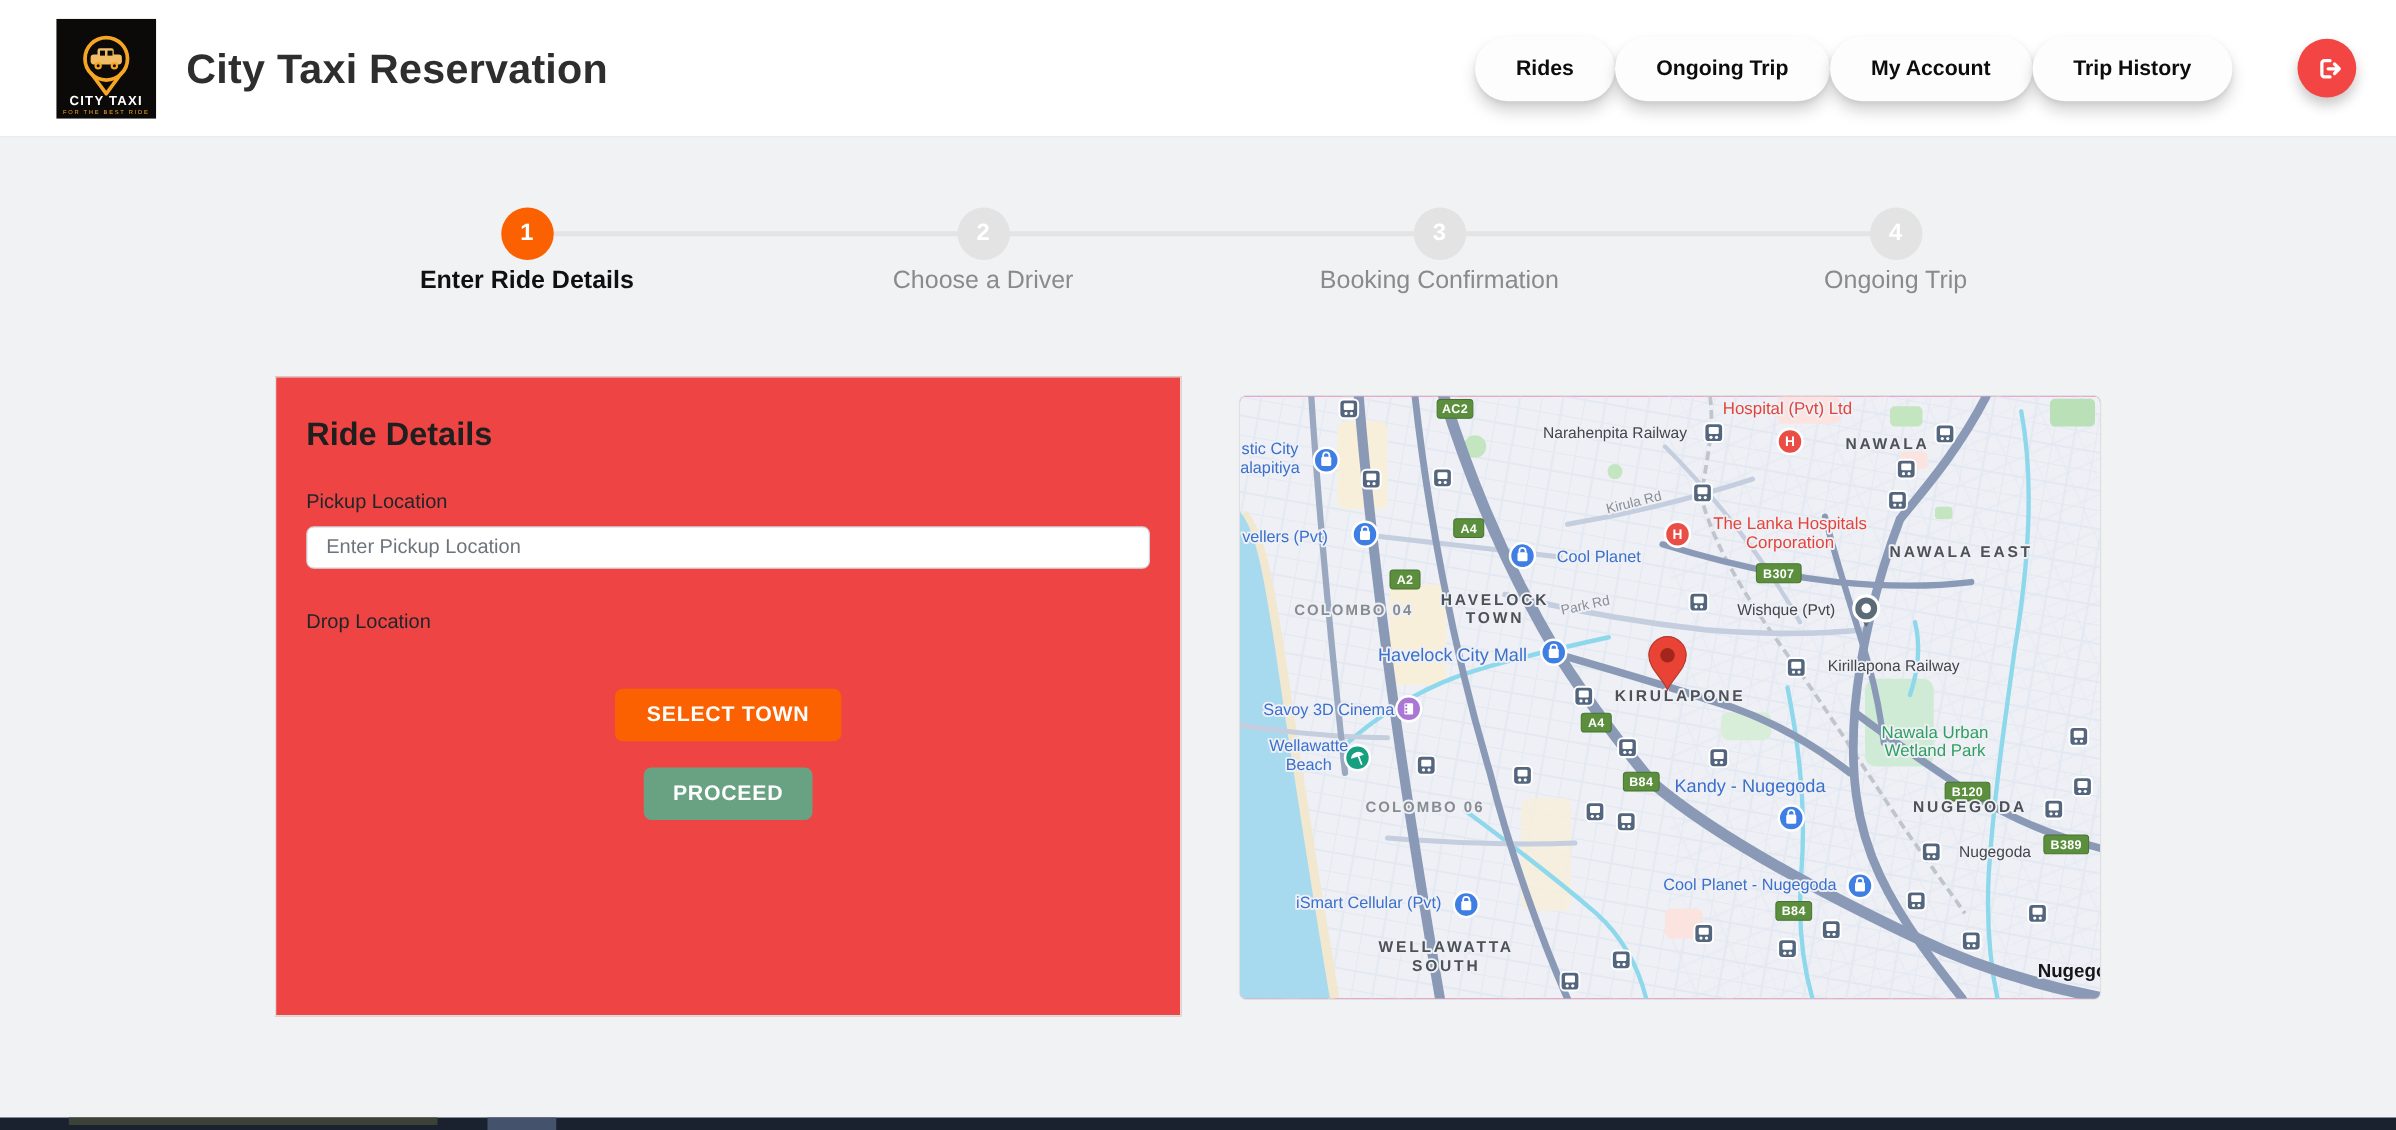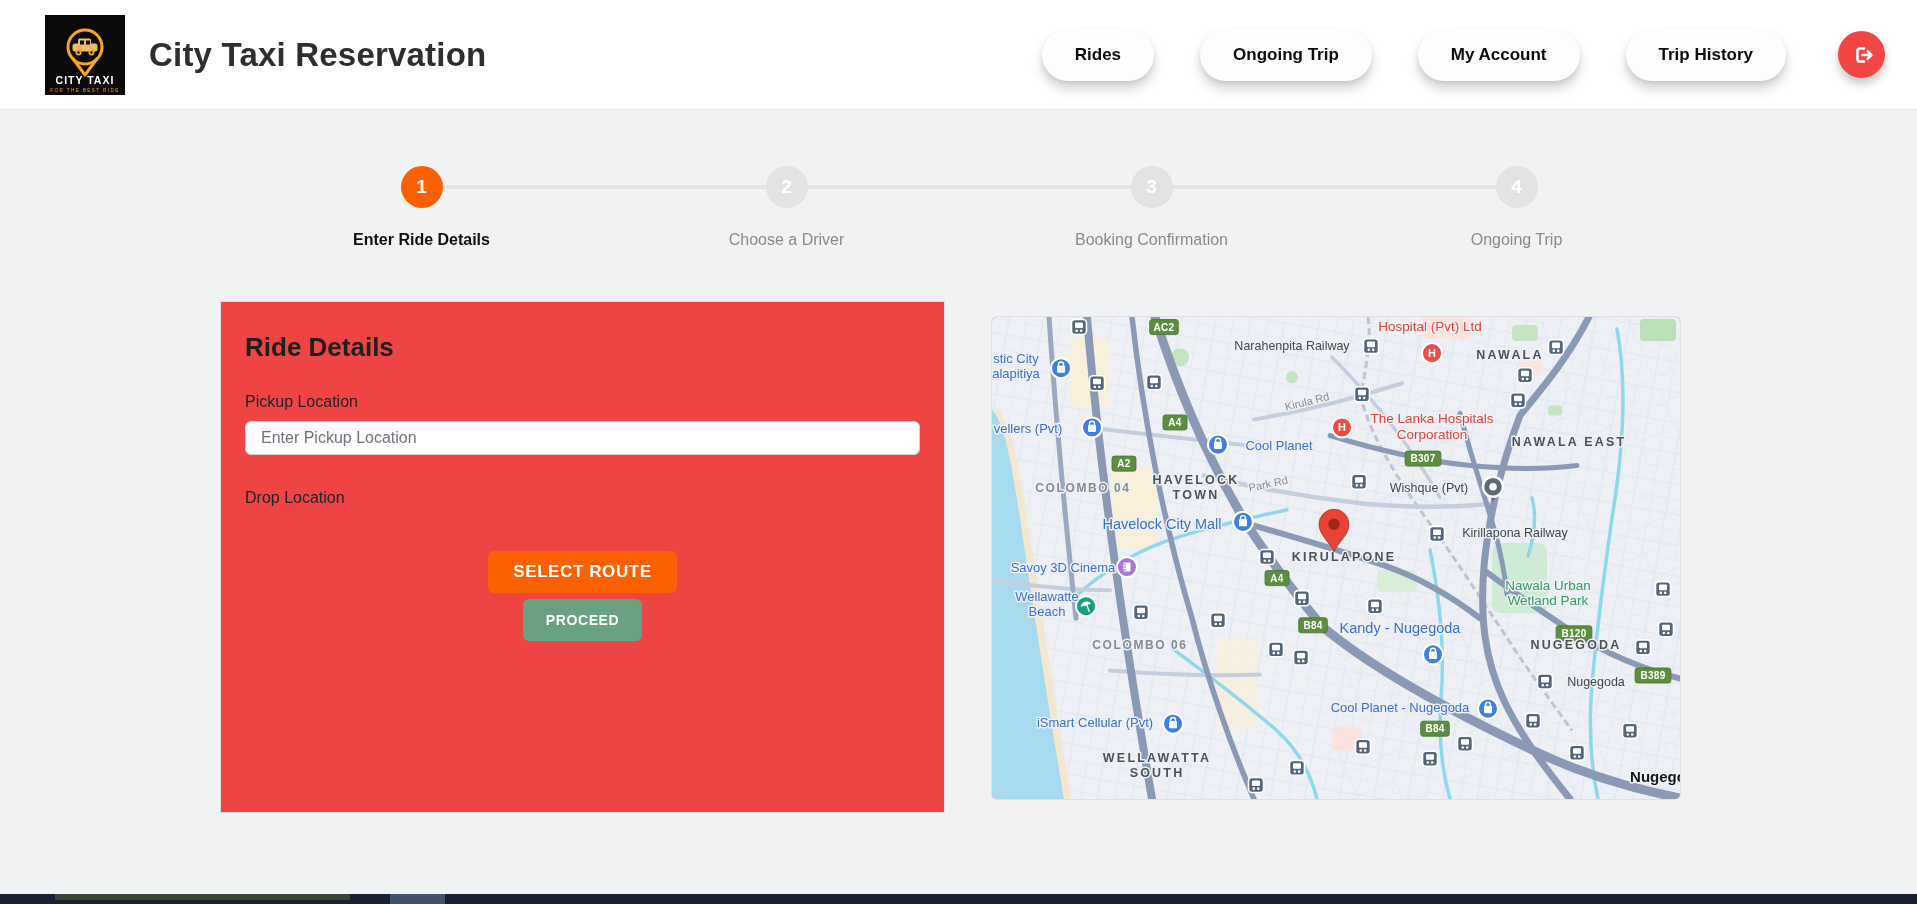--- a/index.html
+++ b/index.html
@@ -9,53 +9,53 @@
   }
   *{margin:0;padding:0;box-sizing:border-box;}
   body{font-family:"Liberation Sans",sans-serif;background:#e9eaec;}
   .page{position:relative;width:1917px;height:904px;background:var(--page-bg);overflow:hidden;}
 
   
   .hdr{position:absolute;top:0;left:0;right:0;height:110px;background:var(--header-bg);
        border-bottom:1px solid #e6e6e6;display:flex;align-items:center;padding:0 26px 0 45px;}
   .logo{width:80px;height:80px;flex:0 0 auto;}
   .page-title{font-size:33px;font-weight:700;color:#2e2e2e;margin-left:24px;letter-spacing:.2px;}
-  .nav{margin-left:auto;display:flex;align-items:center;gap:46px;margin-right:52px;}
+  .nav{margin-left:auto;display:flex;align-items:center;margin-right:52px;}
   .nav-pill{height:52px;padding:0 33px;border:none;border-radius:28px;background:#fdfdfd;
        font-family:"Liberation Sans",sans-serif;font-weight:700;font-size:17px;color:#0c0c0c;
        box-shadow:0 8px 12px rgba(0,0,0,.17),0 2px 4px rgba(0,0,0,.08);cursor:pointer;white-space:nowrap;}
   .logout-btn{width:47px;height:47px;border-radius:50%;border:none;background:var(--logout-red);
        display:flex;align-items:center;justify-content:center;cursor:pointer;
        box-shadow:0 6px 10px rgba(0,0,0,.22);margin-right:6px;flex:0 0 auto;}
 
   
   .stepper{position:absolute;left:239px;top:166px;width:1460px;}
   .step-line{position:absolute;left:182px;right:182px;top:19px;height:4px;background:#e4e4e4;}
   .steps{position:relative;display:grid;grid-template-columns:repeat(4,1fr);}
   .step{display:flex;flex-direction:column;align-items:center;}
   .step-circle{width:42px;height:42px;border-radius:50%;background:var(--step-inactive);color:#fff;
        font-weight:700;font-size:19px;display:flex;align-items:center;justify-content:center;z-index:1;}
   .step.active .step-circle{background:var(--accent);}
-  .step-label{margin-top:23px;font-size:16px;color:#8a8a8a;}
+  .step-label{margin-top:5px;font-size:20px;color:#8a8a8a;}
   .step.active .step-label{color:#101010;font-weight:700;}
 
   
   .card{position:absolute;left:220px;top:301px;width:725px;height:512px;background:#ef4444;
        border:1px solid #dfdfdf;padding:24px;}
   .card-title{font-size:26px;font-weight:700;color:#1f1f1f;margin-top:6px;}
   .field-label{font-size:16px;color:#212529;margin:30px 0 10px;}
   .field-label.second{margin-top:34px;}
   .field-input{width:100%;height:34px;border:1px solid #ced4da;border-radius:6px;padding:0 15px;
        font-size:16px;color:#333;font-family:"Liberation Sans",sans-serif;background:#fff;}
   .field-input::placeholder{color:#6e747a;}
   .btn-row{display:flex;justify-content:center;}
   .btn-route{margin-top:34px;height:42px;padding:0 25px;border:none;border-radius:6px;background:var(--accent);
        color:#fff;font-family:"Liberation Sans",sans-serif;font-weight:700;font-size:17px;letter-spacing:.6px;cursor:pointer;}
-  .btn-proceed{margin-top:6px;height:42px;padding:0 23px;border:none;border-radius:6px;background:var(--green);
-       color:#fff;font-family:"Liberation Sans",sans-serif;font-weight:700;font-size:14px;letter-spacing:.6px;cursor:pointer;}
+  .btn-proceed{margin-top:21px;height:42px;padding:0 23px;border:none;border-radius:6px;background:var(--green);
+       color:#fff;font-family:"Liberation Sans",sans-serif;font-weight:700;font-size:17px;letter-spacing:.6px;cursor:pointer;}
 
   
   .map-panel{position:absolute;left:992px;top:317px;width:688px;height:482px;border-radius:5px;
        overflow:hidden;box-shadow:0 0 0 1px rgba(0,0,0,.07);cursor:grab;background:#ec4899;}
   .map-panel svg{display:block;width:100%;height:100%;}
   text.ml{font-family:"Liberation Sans",sans-serif;paint-order:stroke;stroke:#eef0f5;stroke-width:3px;stroke-linejoin:round;}
   text.ml.poi{fill:#3b70cc;font-size:13px;font-weight:500;}
   text.ml.poi2{fill:#3b70cc;font-size:14.5px;font-weight:500;}
   text.ml.station{fill:#42474d;font-size:12.5px;font-weight:500;}
   text.ml.area{fill:#4c5258;font-size:12.5px;font-weight:700;letter-spacing:2.2px;}
@@ -130,21 +130,21 @@
         </div>
       </div>
   </div>
 
   <section class="card">
     <div class="card-title">Ride Details</div>
     <div class="field-label">Pickup Location</div>
     <input class="field-input" type="text" placeholder="Enter Pickup Location" style="">
     <div class="field-label second">Drop Location</div>
     <div class="btn-row">
-      <button class="btn-route">SELECT ROUTE</button>
+      <button class="btn-route">SELECT TOWN</button>
     </div>
     <div class="btn-row">
       <button class="btn-proceed">PROCEED</button>
     </div>
   </section>
 
   <section class="map-panel">
     <svg id="map-svg" viewBox="0 0 688 480" preserveAspectRatio="none">
       <defs>
         <pattern id="g1" width="34" height="30" patternUnits="userSpaceOnUse" patternTransform="rotate(10)">

